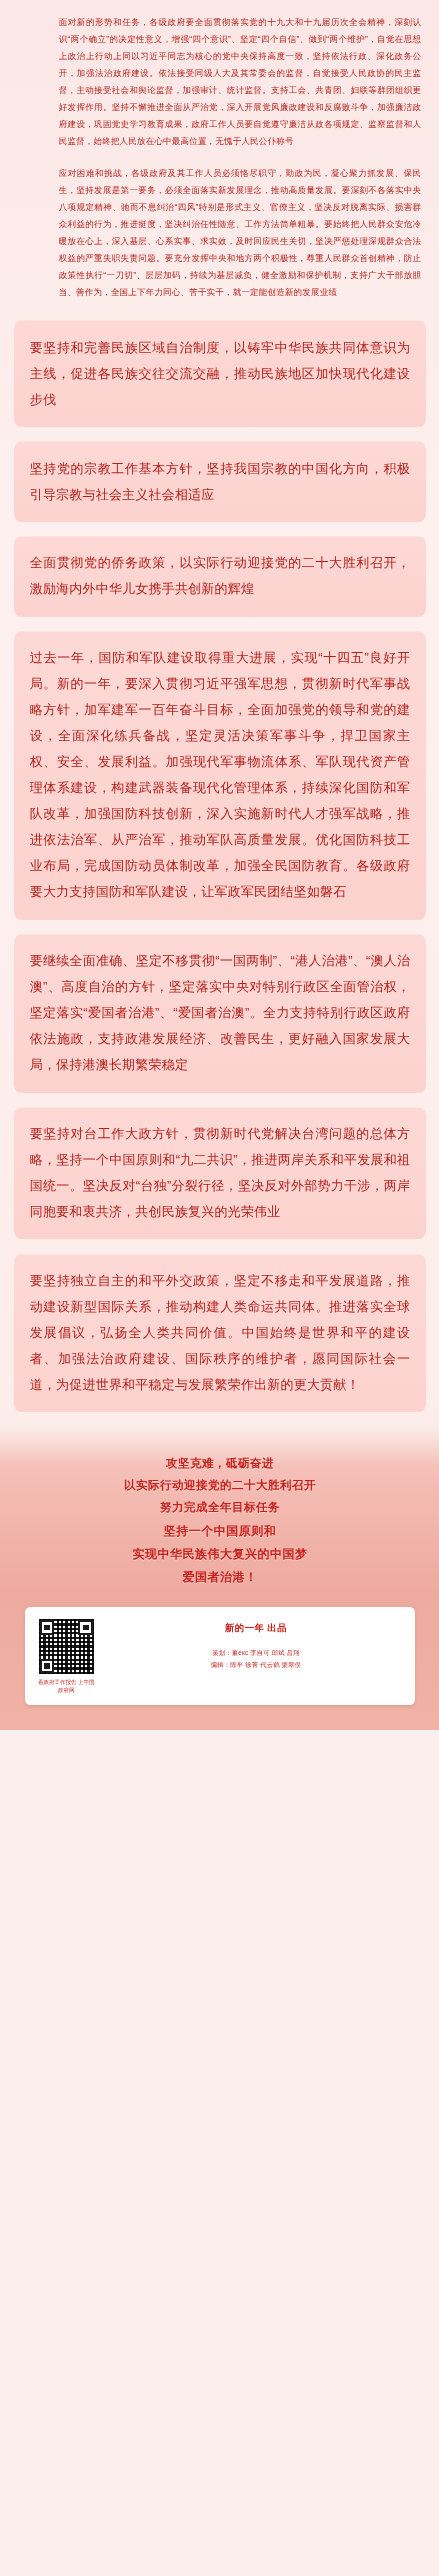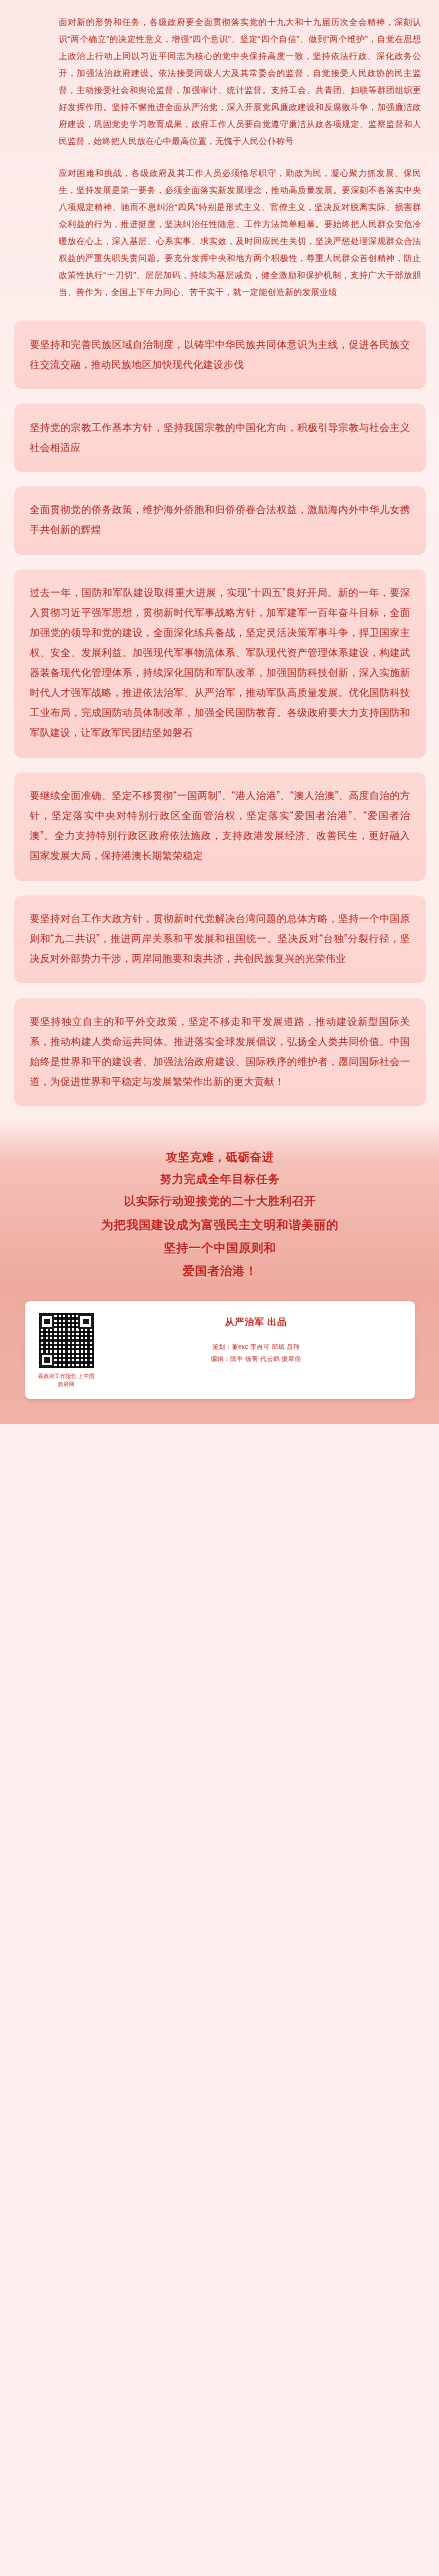--- a/index.html
+++ b/index.html
@@ -35,21 +35,21 @@
     margin: 0 14.3px 14.3px 14.3px;
     background: linear-gradient(180deg, #fdd9d6 0%, #fcd2ce 100%);
     border-radius: 7.7px;
     padding: 14.3px 15.4px;
     position: relative;
     box-shadow: 0 0.5px 0 rgba(255,255,255,0.5) inset;
   }
   .card p {
     margin: 0;
     color: #b3201a;
-    font-size: 10px;
+    font-size: 13px;
     line-height: 2.0;
     text-align: justify;
     text-justify: inter-ideograph;
     letter-spacing: 0.2px;
   }
 
   
   .finale {
     margin-top: 5.5px;
     background: linear-gradient(180deg, #f6c9c2 0%, #f3b9b0 25%, #eeaa9f 55%, #f0b3a6 100%);
@@ -155,21 +155,21 @@
 
 <div class="card">
   <p>要坚持和完善民族区域自治制度，以铸牢中华民族共同体意识为主线，促进各民族交往交流交融，推动民族地区加快现代化建设步伐</p>
 </div>
 
 <div class="card">
   <p>坚持党的宗教工作基本方针，坚持我国宗教的中国化方向，积极引导宗教与社会主义社会相适应</p>
 </div>
 
 <div class="card">
-  <p>全面贯彻党的侨务政策，维护海外侨胞和归侨侨眷合法权益，激励海内外中华儿女携手共创新的辉煌</p>
+  <p>全面贯彻党的侨务政策，以实际行动迎接党的二十大胜利召开，激励海内外中华儿女携手共创新的辉煌</p>
 </div>
 
 <div class="card">
   <p>过去一年，国防和军队建设取得重大进展，实现“十四五”良好开局。新的一年，要深入贯彻习近平强军思想，贯彻新时代军事战略方针，加军建军一百年奋斗目标，全面加强党的领导和党的建设，全面深化练兵备战，坚定灵活决策军事斗争，捍卫国家主权、安全、发展利益。加强现代军事物流体系、军队现代资产管理体系建设，构建武器装备现代化管理体系，持续深化国防和军队改革，加强国防科技创新，深入实施新时代人才强军战略，推进依法治军、从严治军，推动军队高质量发展。优化国防科技工业布局，完成国防动员体制改革，加强全民国防教育。各级政府要大力支持国防和军队建设，让军政军民团结坚如磐石</p>
 </div>
 
 <div class="card">
   <p>要继续全面准确、坚定不移贯彻“一国两制”、“港人治港”、“澳人治澳”、高度自治的方针，坚定落实中央对特别行政区全面管治权，坚定落实“爱国者治港”、“爱国者治澳”。全力支持特别行政区政府依法施政，支持政港发展经济、改善民生，更好融入国家发展大局，保持港澳长期繁荣稳定</p>
 </div>
 
@@ -177,39 +177,39 @@
   <p>要坚持对台工作大政方针，贯彻新时代党解决台湾问题的总体方略，坚持一个中国原则和“九二共识”，推进两岸关系和平发展和祖国统一。坚决反对“台独”分裂行径，坚决反对外部势力干涉，两岸同胞要和衷共济，共创民族复兴的光荣伟业</p>
 </div>
 
 <div class="card">
   <p>要坚持独立自主的和平外交政策，坚定不移走和平发展道路，推动建设新型国际关系，推动构建人类命运共同体。推进落实全球发展倡议，弘扬全人类共同价值。中国始终是世界和平的建设者、加强法治政府建设、国际秩序的维护者，愿同国际社会一道，为促进世界和平稳定与发展繁荣作出新的更大贡献！</p>
 </div>
 
 <div class="finale">
   <div class="slogan">
     <div>攻坚克难，砥砺奋进</div>
+    <div>以实际行动迎接党的二十大胜利召开</div>
     <div>努力完成全年目标任务</div>
-    <div>以实际行动迎接党的二十大胜利召开</div>
-    <div class="big">为把我国建设成为富强民主文明和谐美丽的</div>
     <div class="big">坚持一个中国原则和</div>
+    <div class="big">实现中华民族伟大复兴的中国梦</div>
     <div class="big">爱国者治港！</div>
   </div>
 
   <div class="footer-card">
     <div class="qr-wrap">
       <div class="qr">
         <span class="eye tl"></span>
         <span class="eye tr"></span>
         <span class="eye bl"></span>
       </div>
       <div class="qr-caption">看政府工作报告
 上中国政府网</div>
     </div>
     <div class="footer-right">
-      <div class="brand-line">从严治军  出品</div>
+      <div class="brand-line">新的一年  出品</div>
       <div class="credits">
         <div class="row">策划：董екс  李自可  邱斌  吕翔</div>
         <div class="row">编辑：陈平  徐菁  代云鹤  栗翠俣</div>
       </div>
     </div>
   </div>
   <div class="spacer-bottom"></div>
 </div>
 
 

